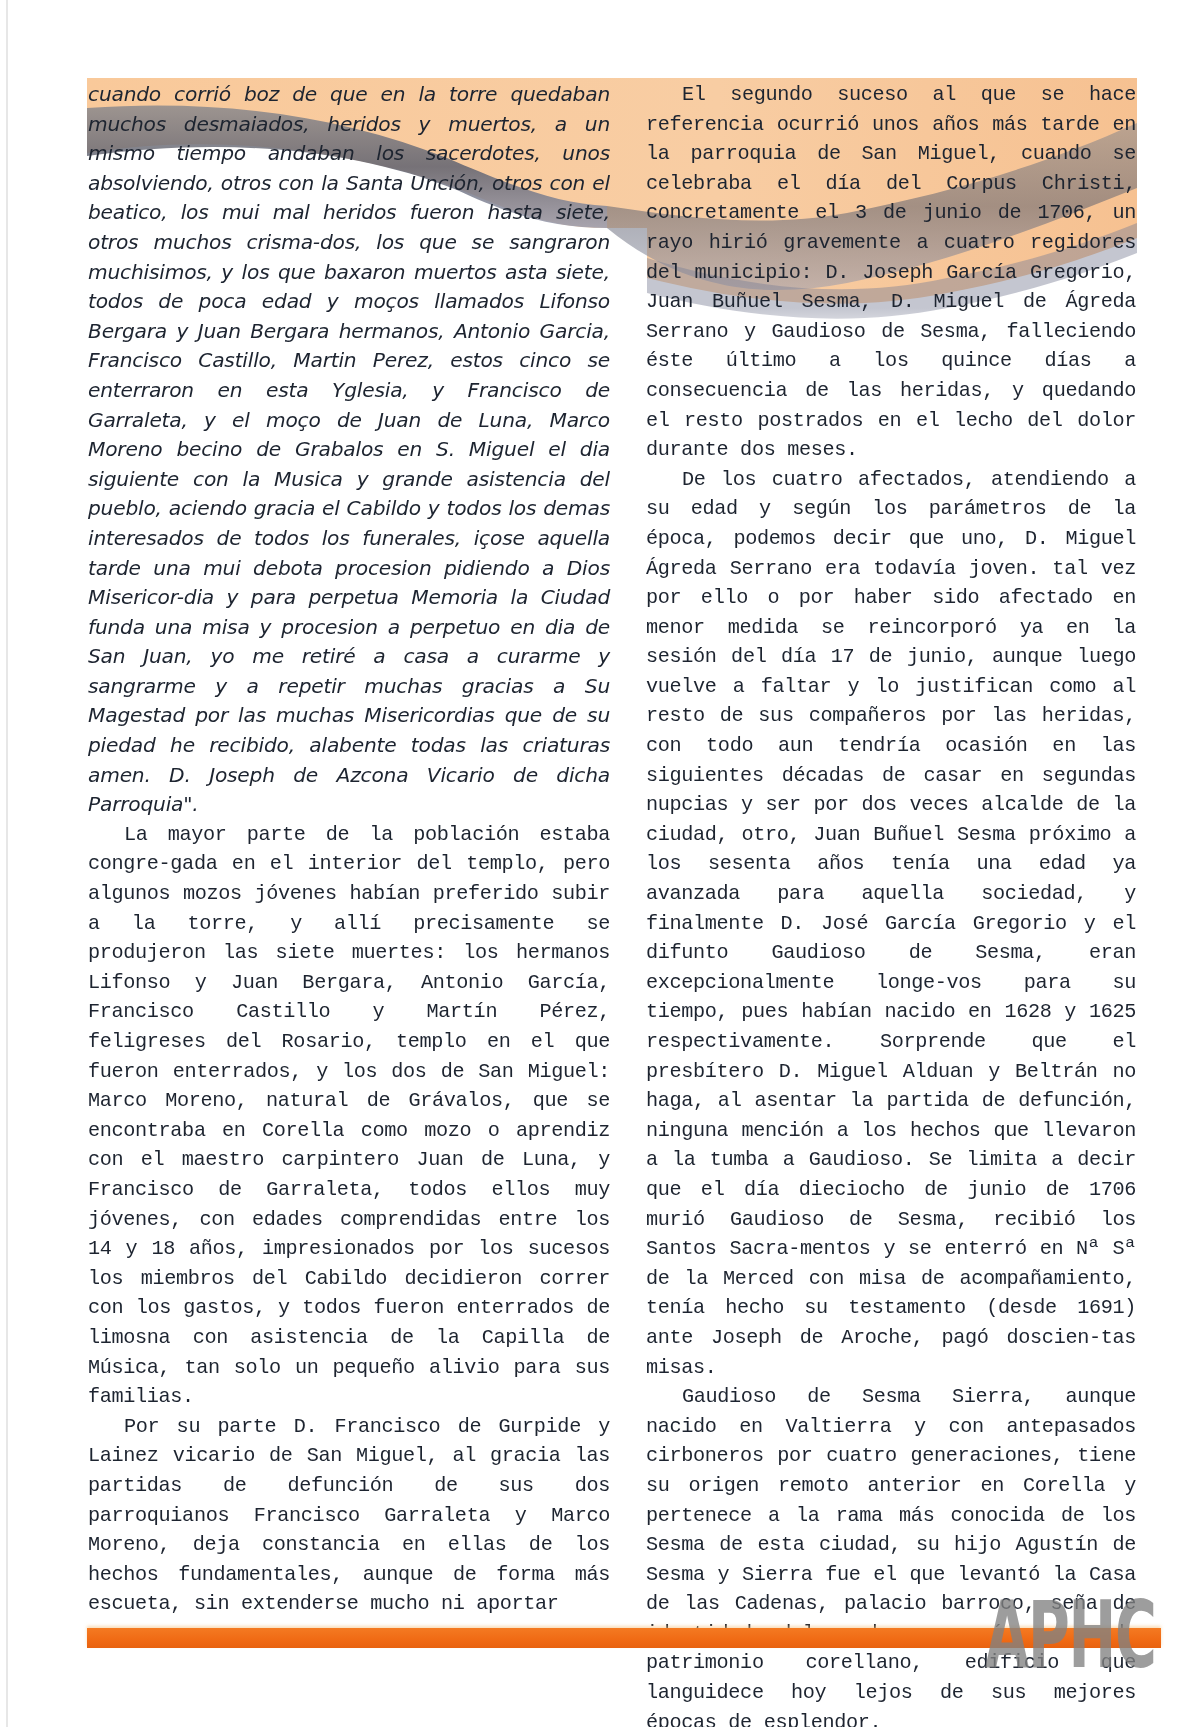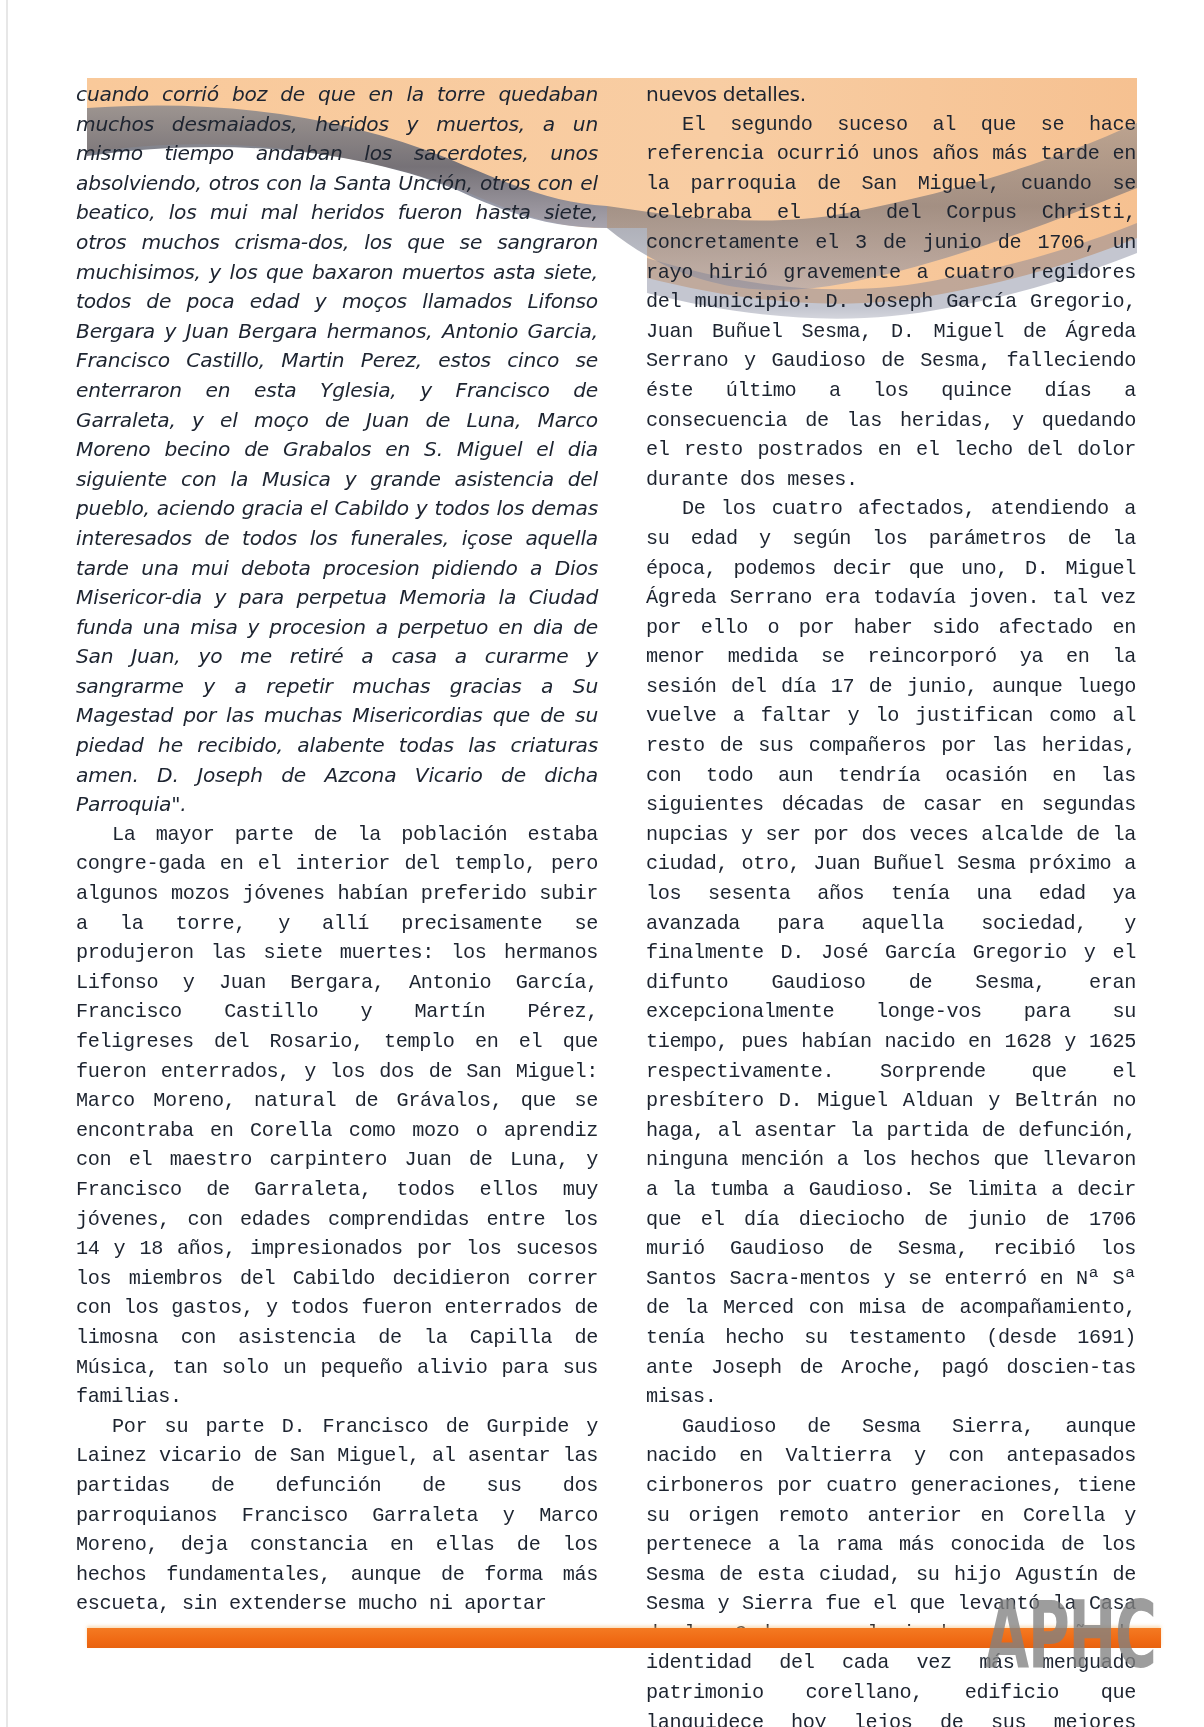--- a/index.html
+++ b/index.html
@@ -11,21 +11,21 @@
   }
   .page { position: absolute; left: 0; top: 0; width: 1204px; height: 1727px; }
   .left-edge { position: absolute; left: 6px; top: 0; width: 2px; height: 1727px; background: #e7e7e7; }
 
   
   .header-band { position: absolute; left: 87px; top: 78px; width: 1050px; height: 270px; overflow: hidden; }
   .header-band svg { display: block; }
 
   
   .col { position: absolute; top: 80px; font-size: 20.2px; line-height: 29.6px; }
-  .col-left { left: 76px; width: 522px; }
+  .col-left { left: 88px; width: 522px; }
   .col-right { left: 646px; width: 490px; }
   .col p { margin: 0; text-align: justify; text-align-last: left; }
   .col p.indent { text-indent: 36px; font-family: Liberation Mono, monospace; }
   .quote { font-style: italic; letter-spacing: -0.2px; }
   .plain { letter-spacing: -0.35px; }
 
   
   .footer-bar {
     position: absolute; left: 87px; top: 1628px; width: 1074px; height: 20px;
     background: linear-gradient(180deg, #f47a22 0%, #f06a14 60%, #e8620f 100%);
@@ -72,25 +72,24 @@
       <path d="M520,128 C600,140 680,150 760,135 C860,115 950,90 1050,45 L1050,110 C950,150 860,185 760,205 C680,220 600,215 520,150 Z" fill="url(#gray)" opacity="0.55"></path>
       <path d="M560,200 C660,225 760,235 860,215 C940,200 1000,180 1050,160 L1050,270 L560,270 Z" fill="#ffffff"></path>
       <path d="M560,180 C660,210 760,222 860,200 C940,185 1000,165 1050,145 L1050,175 C1000,195 940,215 860,230 C760,250 660,240 560,215 Z" fill="#7c8197" opacity="0.45"></path>
       <rect x="0" y="230" width="1050" height="40" fill="url(#fadeR)"></rect>
     </svg>
   </div>
 
   <div class="col col-left">
     <p class="quote">cuando corrió boz de que en la torre quedaban muchos desmaiados, heridos y muertos, a un mismo tiempo andaban los sacerdotes, unos absolviendo, otros con la Santa Unción, otros con el beatico, los mui mal heridos fueron hasta siete, otros muchos crisma-dos, los que se sangraron muchisimos, y los que baxaron muertos asta siete, todos de poca edad y moços llamados Lifonso Bergara y Juan Bergara hermanos, Antonio Garcia, Francisco Castillo, Martin Perez, estos cinco se enterraron en esta Yglesia, y Francisco de Garraleta, y el moço de Juan de Luna, Marco Moreno becino de Grabalos en S. Miguel el dia siguiente con la Musica y grande asistencia del pueblo, aciendo gracia el Cabildo y todos los demas interesados de todos los funerales, içose aquella tarde una mui debota procesion pidiendo a Dios Misericor-dia y para perpetua Memoria la Ciudad funda una misa y procesion a perpetuo en dia de San Juan, yo me retiré a casa a curarme y sangrarme y a repetir muchas gracias a Su Magestad por las muchas Misericordias que de su piedad he recibido, alabente todas las criaturas amen. D. Joseph de Azcona Vicario de dicha Parroquia".</p>
     <p class="indent plain">La mayor parte de la población estaba congre-gada en el interior del templo, pero algunos mozos jóvenes habían preferido subir a la torre, y allí precisamente se produjeron las siete muertes: los hermanos Lifonso y Juan Bergara, Antonio García, Francisco Castillo y Martín Pérez, feligreses del Rosario, templo en el que fueron enterrados, y los dos de San Miguel: Marco Moreno, natural de Grávalos, que se encontraba en Corella como mozo o aprendiz con el maestro carpintero Juan de Luna, y Francisco de Garraleta, todos ellos muy jóvenes, con edades comprendidas entre los 14 y 18 años, impresionados por los sucesos los miembros del Cabildo decidieron correr con los gastos, y todos fueron enterrados de limosna con asistencia de la Capilla de Música, tan solo un pequeño alivio para sus familias.</p>
-    <p class="indent plain">Por su parte D. Francisco de Gurpide y Lainez vicario de San Miguel, al asentar las partidas de defunción de sus dos parroquianos Francisco Garraleta y Marco Moreno, deja constancia en ellas de los hechos fundamentales, aunque de forma más escueta, sin extenderse mucho ni aportar</p>
+    <p class="indent plain">Por su parte D. Francisco de Gurpide y Lainez vicario de San Miguel, al gracia las partidas de defunción de sus dos parroquianos Francisco Garraleta y Marco Moreno, deja constancia en ellas de los hechos fundamentales, aunque de forma más escueta, sin extenderse mucho ni aportar</p>
   </div>
 
   <div class="col col-right">
-    <p class="plain">nuevos detalles.</p>
     <p class="indent plain">El segundo suceso al que se hace referencia ocurrió unos años más tarde en la parroquia de San Miguel, cuando se celebraba el día del Corpus Christi, concretamente el 3 de junio de 1706, un rayo hirió gravemente a cuatro regidores del municipio: D. Joseph García Gregorio, Juan Buñuel Sesma, D. Miguel de Ágreda Serrano y Gaudioso de Sesma, falleciendo éste último a los quince días a consecuencia de las heridas, y quedando el resto postrados en el lecho del dolor durante dos meses.</p>
     <p class="indent plain">De los cuatro afectados, atendiendo a su edad y según los parámetros de la época, podemos decir que uno, D. Miguel Ágreda Serrano era todavía joven. tal vez por ello o por haber sido afectado en menor medida se reincorporó ya en la sesión del día 17 de junio, aunque luego vuelve a faltar y lo justifican como al resto de sus compañeros por las heridas, con todo aun tendría ocasión en las siguientes décadas de casar en segundas nupcias y ser por dos veces alcalde de la ciudad, otro, Juan Buñuel Sesma próximo a los sesenta años tenía una edad ya avanzada para aquella sociedad, y finalmente D. José García Gregorio y el difunto Gaudioso de Sesma, eran excepcionalmente longe-vos para su tiempo, pues habían nacido en 1628 y 1625 respectivamente. Sorprende que el presbítero D. Miguel Alduan y Beltrán no haga, al asentar la partida de defunción, ninguna mención a los hechos que llevaron a la tumba a Gaudioso. Se limita a decir que el día dieciocho de junio de 1706 murió Gaudioso de Sesma, recibió los Santos Sacra-mentos y se enterró en Nª Sª de la Merced con misa de acompañamiento, tenía hecho su testamento (desde 1691) ante Joseph de Aroche, pagó doscien-tas misas.</p>
     <p class="indent plain">Gaudioso de Sesma Sierra, aunque nacido en Valtierra y con antepasados cirboneros por cuatro generaciones, tiene su origen remoto anterior en Corella y pertenece a la rama más conocida de los Sesma de esta ciudad, su hijo Agustín de Sesma y Sierra fue el que levantó la Casa de las Cadenas, palacio barroco, seña de identidad del cada vez más menguado patrimonio corellano, edificio que languidece hoy lejos de sus mejores épocas de esplendor.</p>
   </div>
 
   <div class="footer-bar"></div>
   <div class="logo">APHC</div>
 </div>
 
 </body></html>

